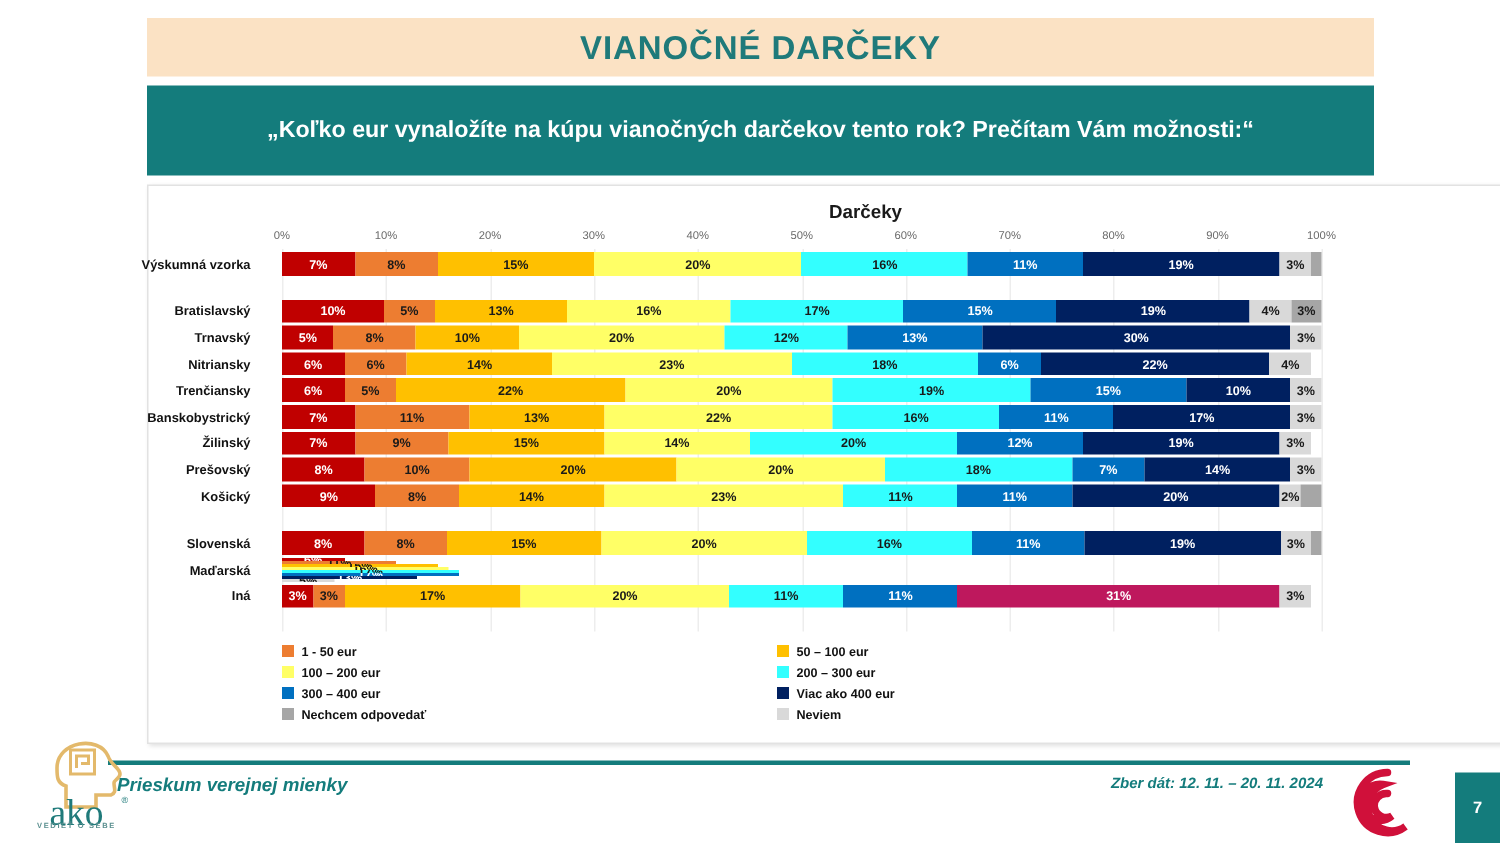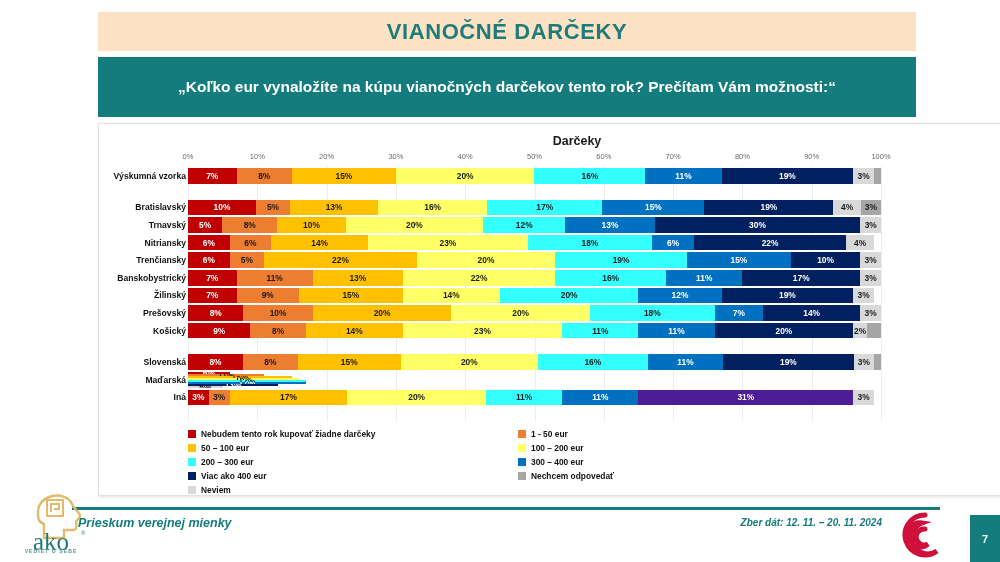--- a/index.html
+++ b/index.html
@@ -54,21 +54,21 @@
   .gridline { position:absolute; top:0; bottom:0; width:1px; background:#ededed; }
 
   .rows { position:absolute; left:0; top:0; width:100%; height:100%; }
 
   .brow { position:absolute; left:0; width:100%; display:flex; }
   .brow .seg {
     height:100%; display:flex; align-items:center; justify-content:center;
     font-size:8.4px; font-weight:bold; overflow:hidden; white-space:nowrap;
   }
   .ylab {
-    position:absolute; right:100%; padding-right:2px; top:50%;
+    position:absolute; right:100%; padding-right:21px; top:50%;
     transform:translateY(-50%);
     font-size:8.6px; font-weight:bold; color:#111; white-space:nowrap; text-align:right;
   }
 
   
   .legend {
     position:absolute; left:89px; top:303px; width:660px;
     display:flex; flex-wrap:wrap;
   }
   .lg-item { width:50%; display:flex; align-items:center; height:14px; }
@@ -269,30 +269,26 @@
             <div class="seg" style="width: 34.65px; background: rgb(217, 217, 217); color: rgb(26, 26, 26);">5%</div>
           </div>
           <div class="brow" style="top: 223.6px; height: 15.5px;">
             <div class="ylab">Iná</div>
             <div class="seg" style="width: 20.79px; background: rgb(192, 0, 0); color: rgb(255, 255, 255);">3%</div>
             <div class="seg" style="width: 20.79px; background: rgb(237, 125, 49); color: rgb(26, 26, 26);">3%</div>
             <div class="seg" style="width: 117.81px; background: rgb(255, 192, 0); color: rgb(26, 26, 26);">17%</div>
             <div class="seg" style="width: 138.6px; background: rgb(255, 255, 102); color: rgb(26, 26, 26);">20%</div>
             <div class="seg" style="width: 76.23px; background: rgb(51, 255, 255); color: rgb(26, 26, 26);">11%</div>
             <div class="seg" style="width: 76.23px; background: rgb(0, 112, 192); color: rgb(255, 255, 255);">11%</div>
-            <div class="seg" style="width: 214.83px; background: #4c1d95; color: rgb(255, 255, 255); text-align: center;">31%</div>
+            <div class="seg" style="width: 214.83px; background: #be185d; color: rgb(255, 255, 255); text-align: center;">31%</div>
             <div class="seg" style="width: 20.79px; background: rgb(217, 217, 217); color: rgb(26, 26, 26);">3%</div>
           </div>
         </div>
     </div>
     <div class="legend" id="legend">
-        <div class="lg-item">
-          <span class="sw" style="background: rgb(192, 0, 0);"></span>
-          <span class="lg-t">Nebudem tento rok kupovať žiadne darčeky</span>
-        </div>
         <div class="lg-item">
           <span class="sw" style="background: rgb(237, 125, 49);"></span>
           <span class="lg-t">1 - 50 eur</span>
         </div>
         <div class="lg-item">
           <span class="sw" style="background: rgb(255, 192, 0);"></span>
           <span class="lg-t">50 – 100 eur</span>
         </div>
         <div class="lg-item">
           <span class="sw" style="background: rgb(255, 255, 102);"></span>

